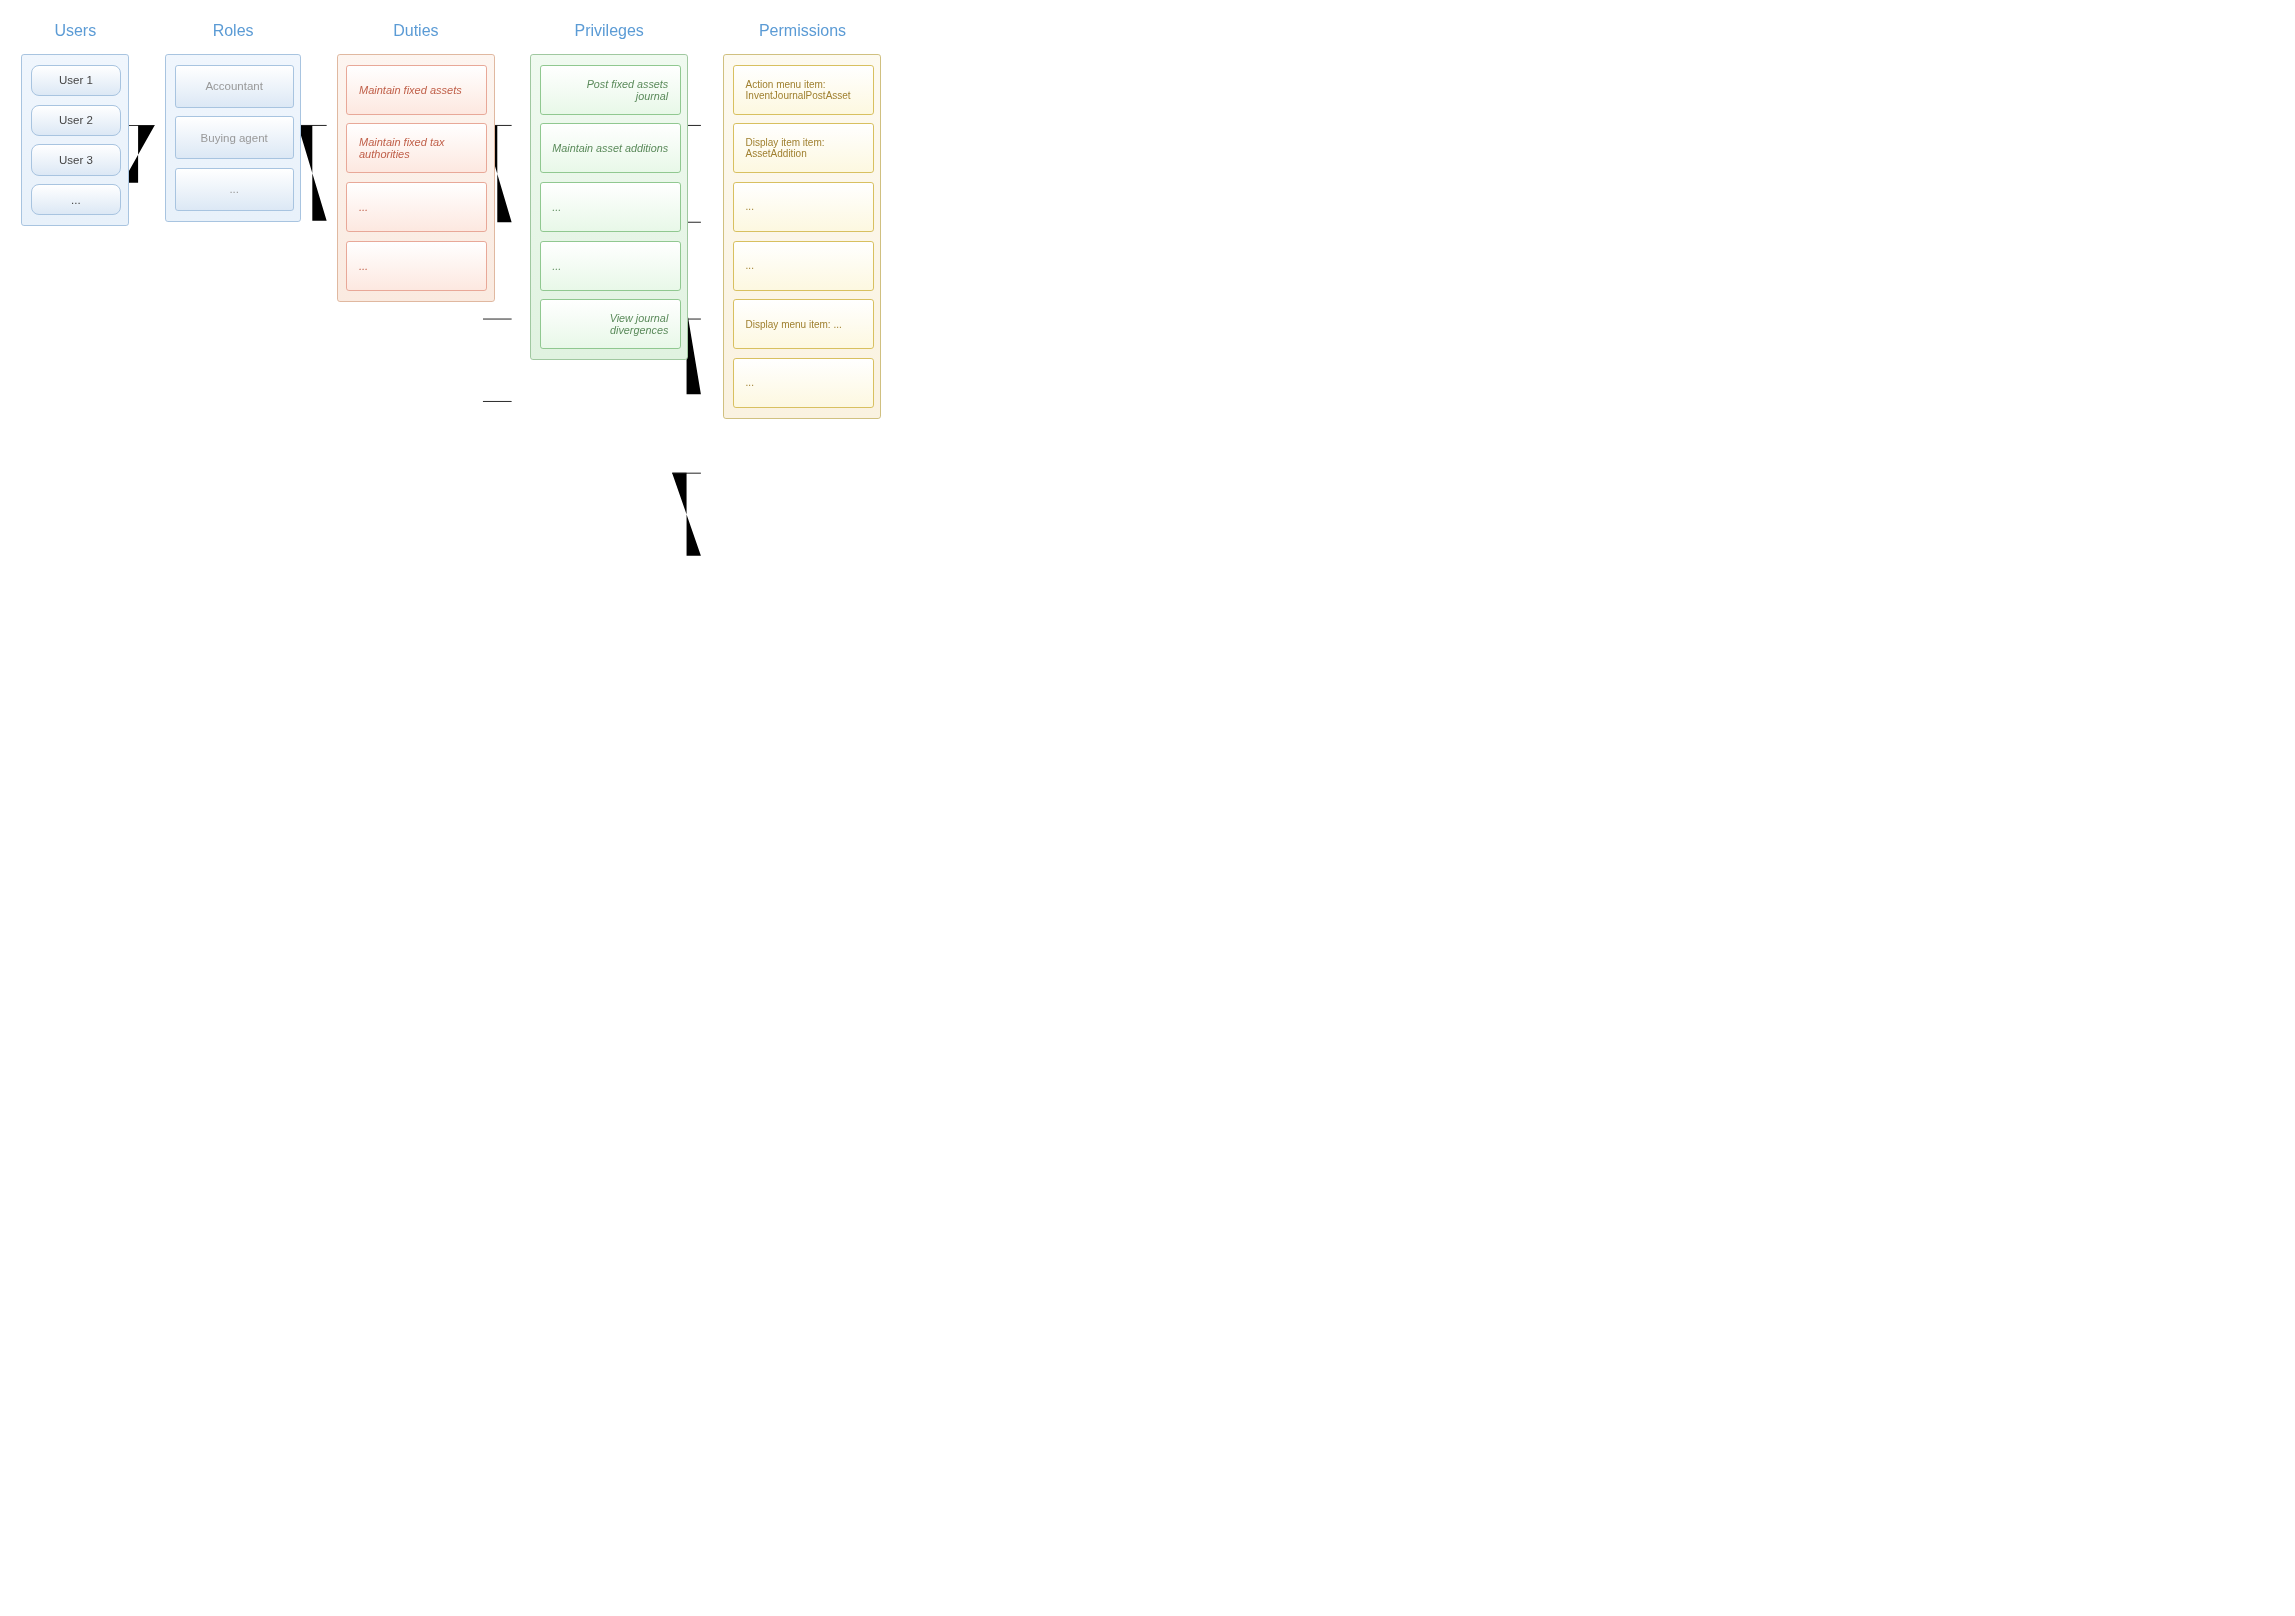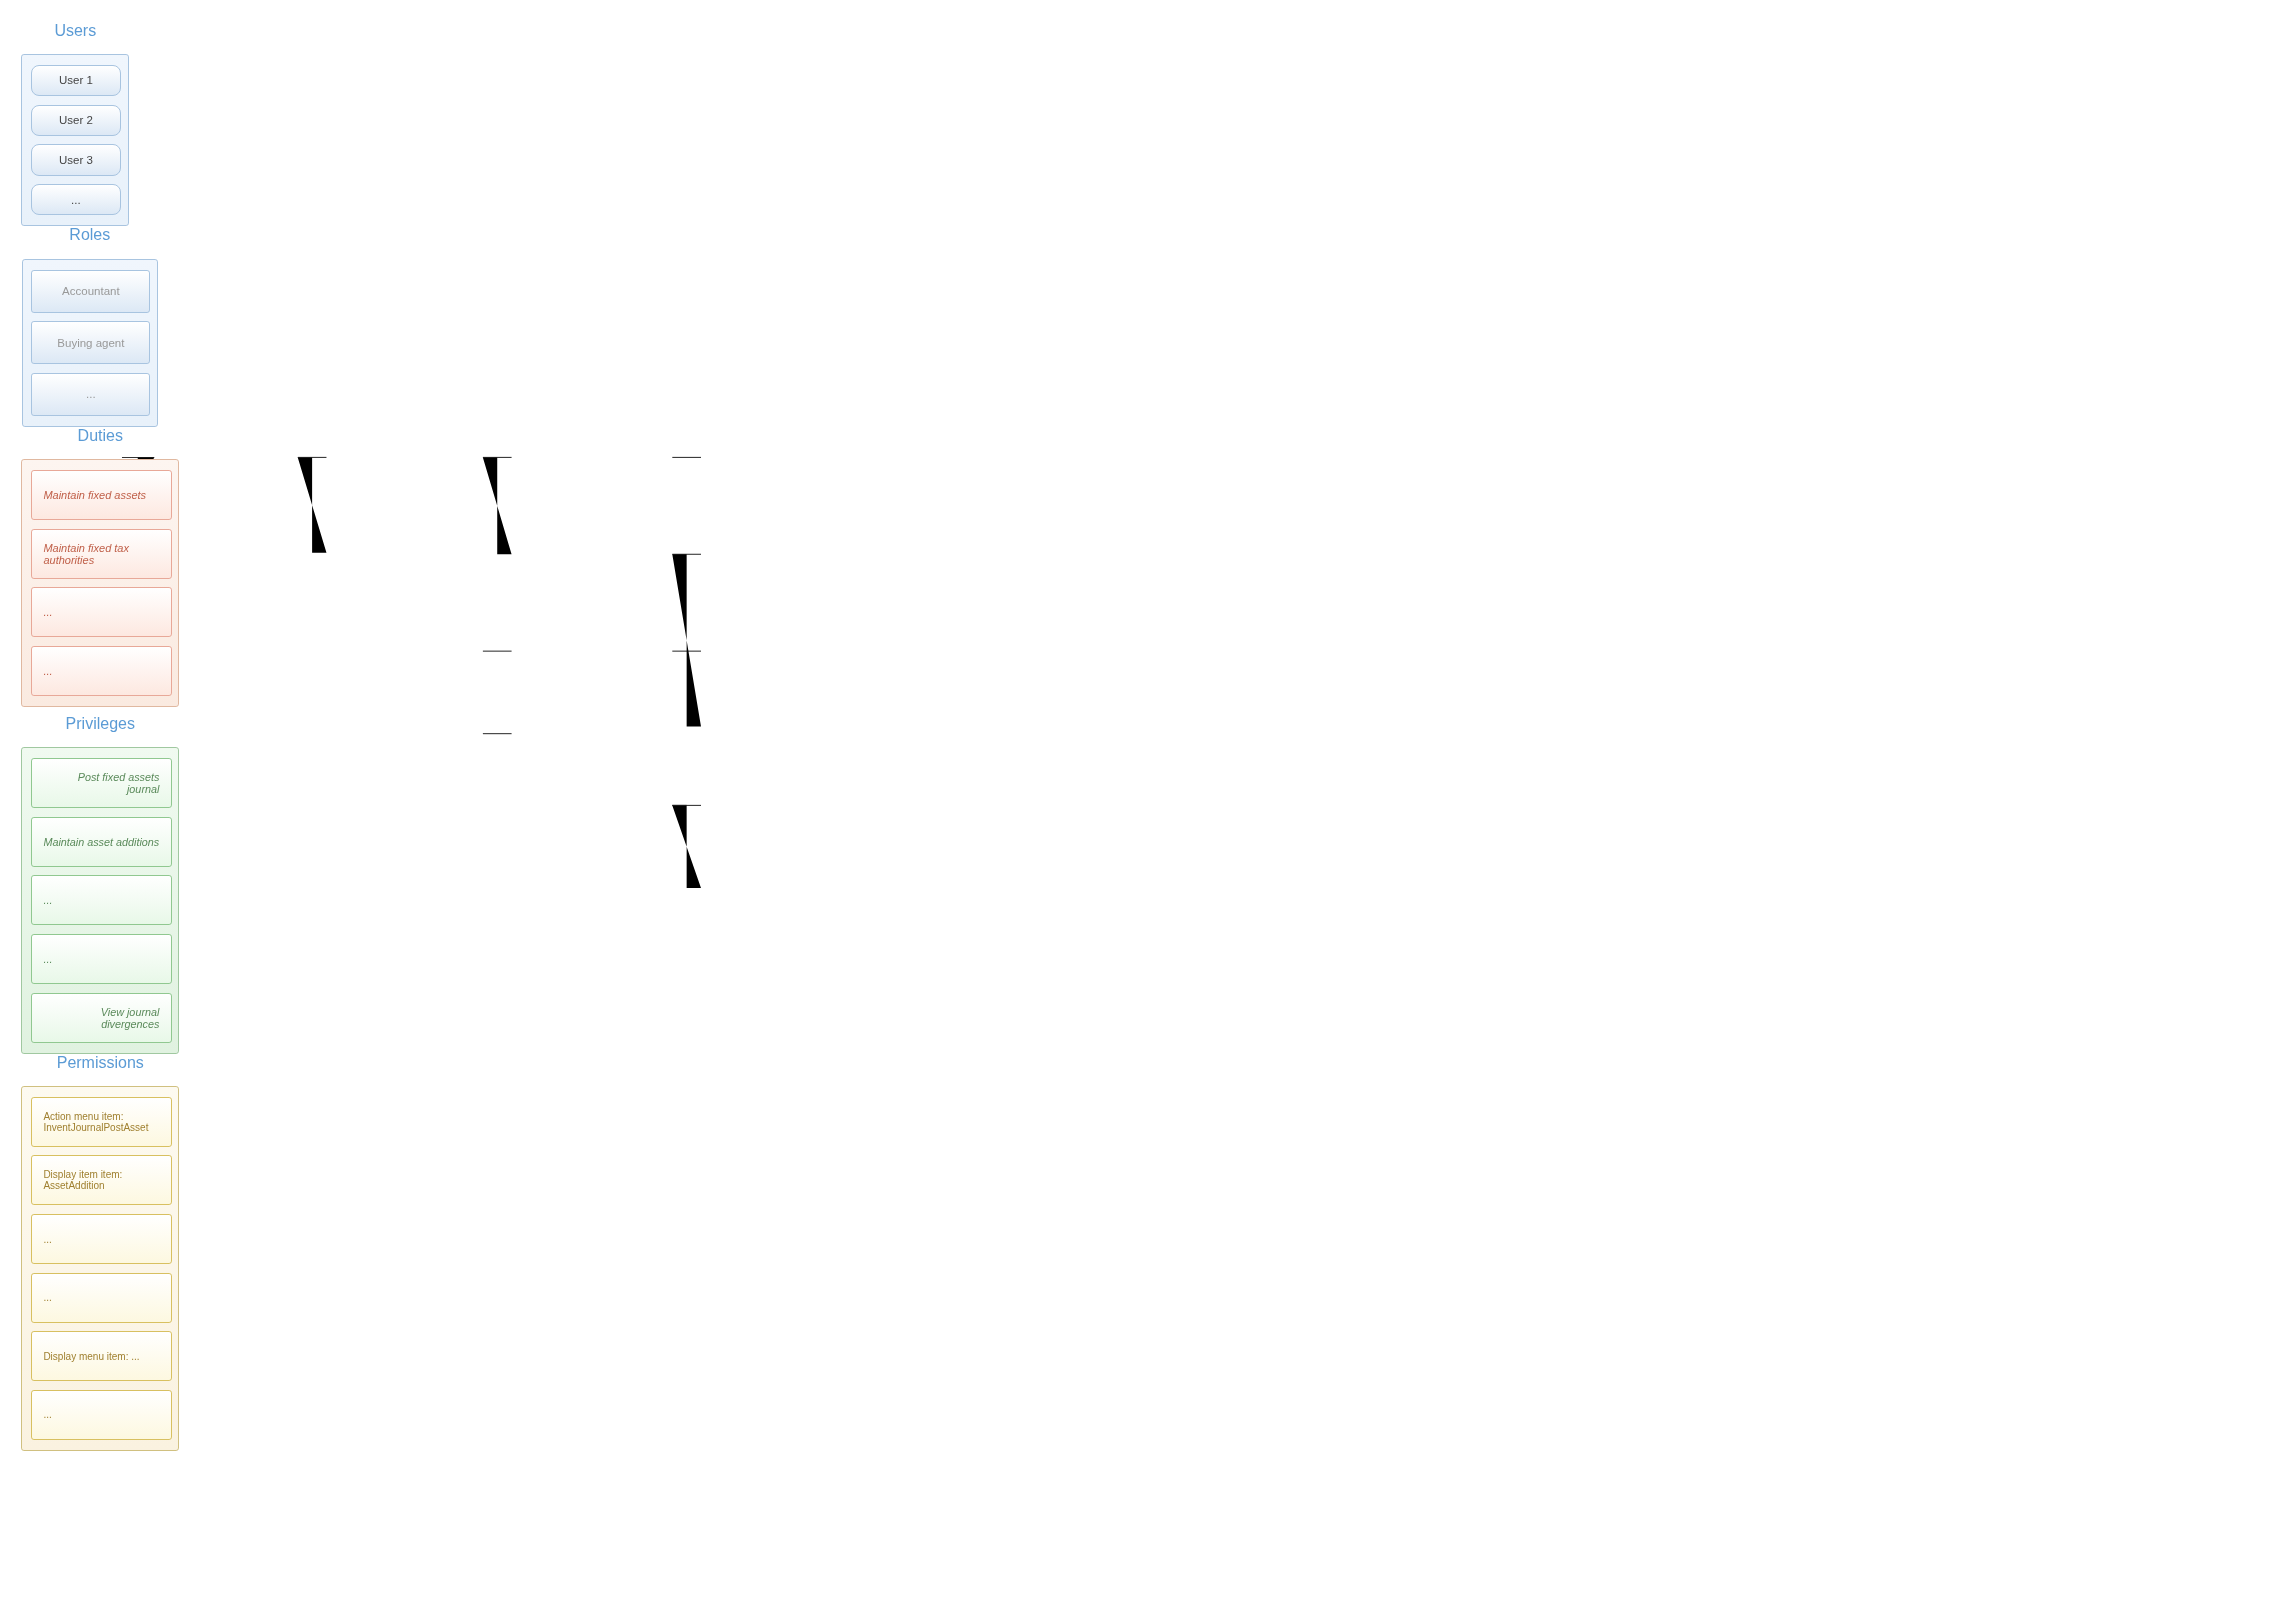--- a/index.html
+++ b/index.html
@@ -6,24 +6,24 @@
     body {
       background: #fff;
       font-family: 'Segoe UI', Arial, sans-serif;
       width: 1148px;
       min-height: 808px;
       overflow: hidden;
     }
 
     .diagram {
       display: flex;
-      flex-direction: column;
+      flex-direction: row;
       align-items: flex-start;
       padding: 21.5px 14.3px;
-      gap: 0;
+      gap: 7px;
       position: relative;
       width: 1148px;
       min-height: 808px;
     }
 
     .column {
       display: flex;
       flex-direction: column;
       align-items: center;
       position: relative;
@@ -115,21 +115,20 @@
       width: 141px;
       min-height: 50px;
       display: flex;
       align-items: center;
     }
 
     
     .col-privileges {
       width: 172px;
       margin-right: 14.3px;
-      margin-top: 8px;
     }
     .col-privileges .column-container {
       width: 158px;
       background: linear-gradient(180deg, #f0faf0 0%, #e0f2e0 100%);
       border-color: #a0c8a0;
     }
 
     .privilege-box {
       border: 1.1px solid #90c890;
       border-radius: 2.9px;

